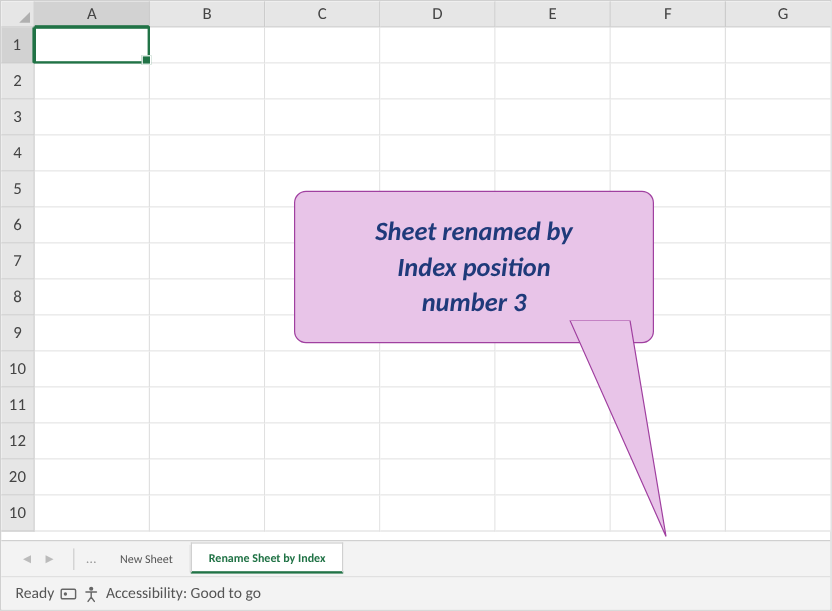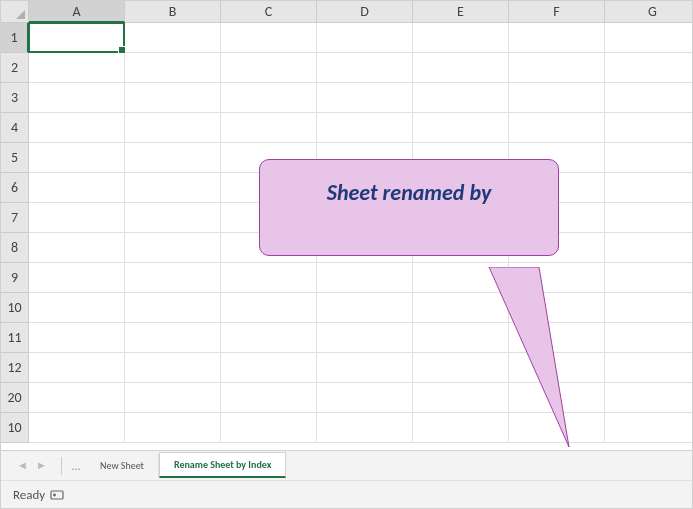--- a/index.html
+++ b/index.html
@@ -105,21 +105,21 @@
       right: -3px;
       bottom: -3px;
       width: 6px;
       height: 6px;
       background: #217346;
       border: 1px solid #fff;
     }
     .callout {
       position: absolute;
       top: 158px;
-      left: 258px;
+      left: 244px;
       width: 300px;
     }
     .callout-box {
       background: #e8c4e8;
       border: 1px solid #a040a0;
       border-radius: 10px;
       padding: 18px 22px;
       text-align: center;
       font-family: 'Calibri', Arial, sans-serif;
       font-size: 22px;
@@ -364,21 +364,22 @@
         <div class="cell"></div>
         <div class="cell"></div>
       </div>
     </div>
 
   <div class="active-cell"></div>
 
   <div class="callout">
     <div class="callout-box">
       <span>Sheet renamed by</span><br>
-      <br>
+      <span>Index position</span><br>
+      <span>number 3</span>
     </div>
     <svg class="callout-tail" width="120" height="190">
       <polygon points="20,0 70,0 100,180" fill="#e8c4e8" stroke="#a040a0" stroke-width="1"></polygon>
     </svg>
   </div>
 </div>
 
 <div class="tab-area">
   <div class="nav-arrows">
     <span>◄</span>
@@ -391,13 +392,20 @@
 </div>
 
 <div class="status-bar">
   <span>Ready</span>
   <span class="status-icon">
     <svg width="16" height="16" viewBox="0 0 16 16">
         <rect x="2" y="4" width="12" height="8" rx="1" fill="none" stroke="#666" stroke-width="1.2"></rect>
         <circle cx="5.5" cy="8" r="1.4" fill="#666"></circle>
       </svg>
   </span>
+  <span class="status-icon">
+    <svg width="14" height="14" viewBox="0 0 16 16">
+        <circle cx="8" cy="3" r="2" fill="#666"></circle>
+        <path d="M3 6 L13 6 M8 6 L8 11 M8 11 L5 15 M8 11 L11 15" stroke="#666" stroke-width="1.4" fill="none" stroke-linecap="round"></path>
+      </svg>
+    <span>Accessibility: Good to go</span>
+  </span>
 </div>
 
 </body></html>

